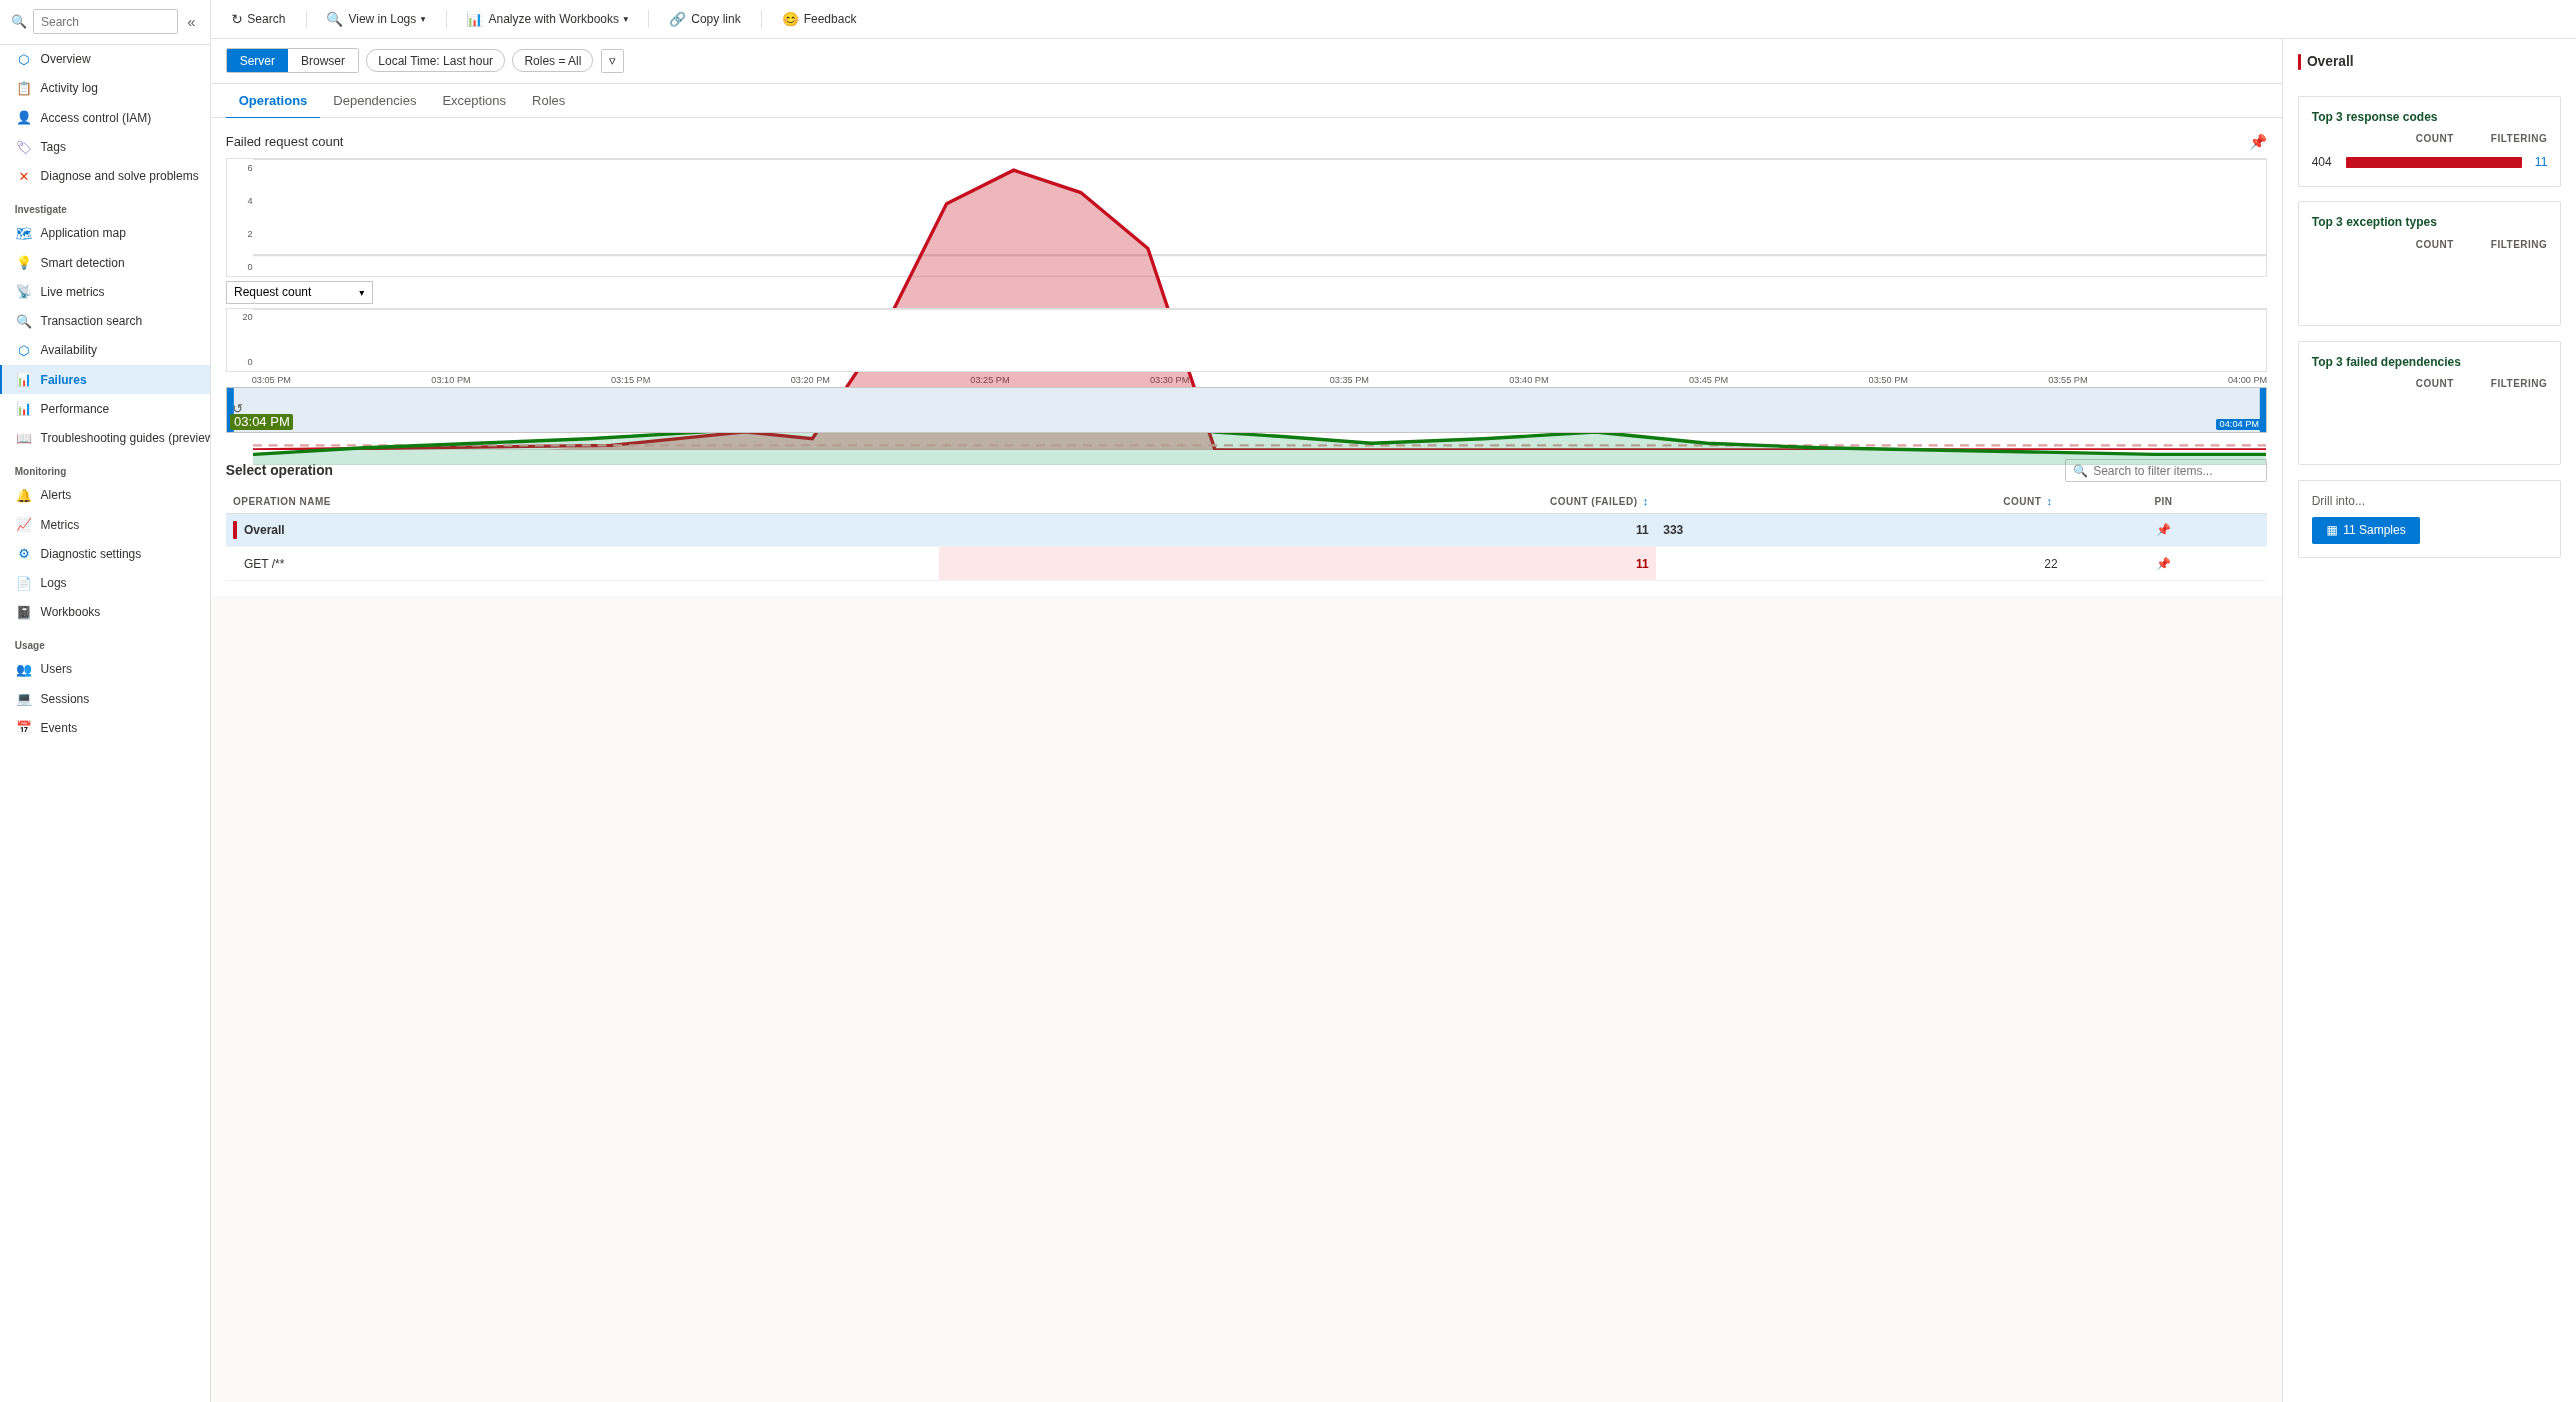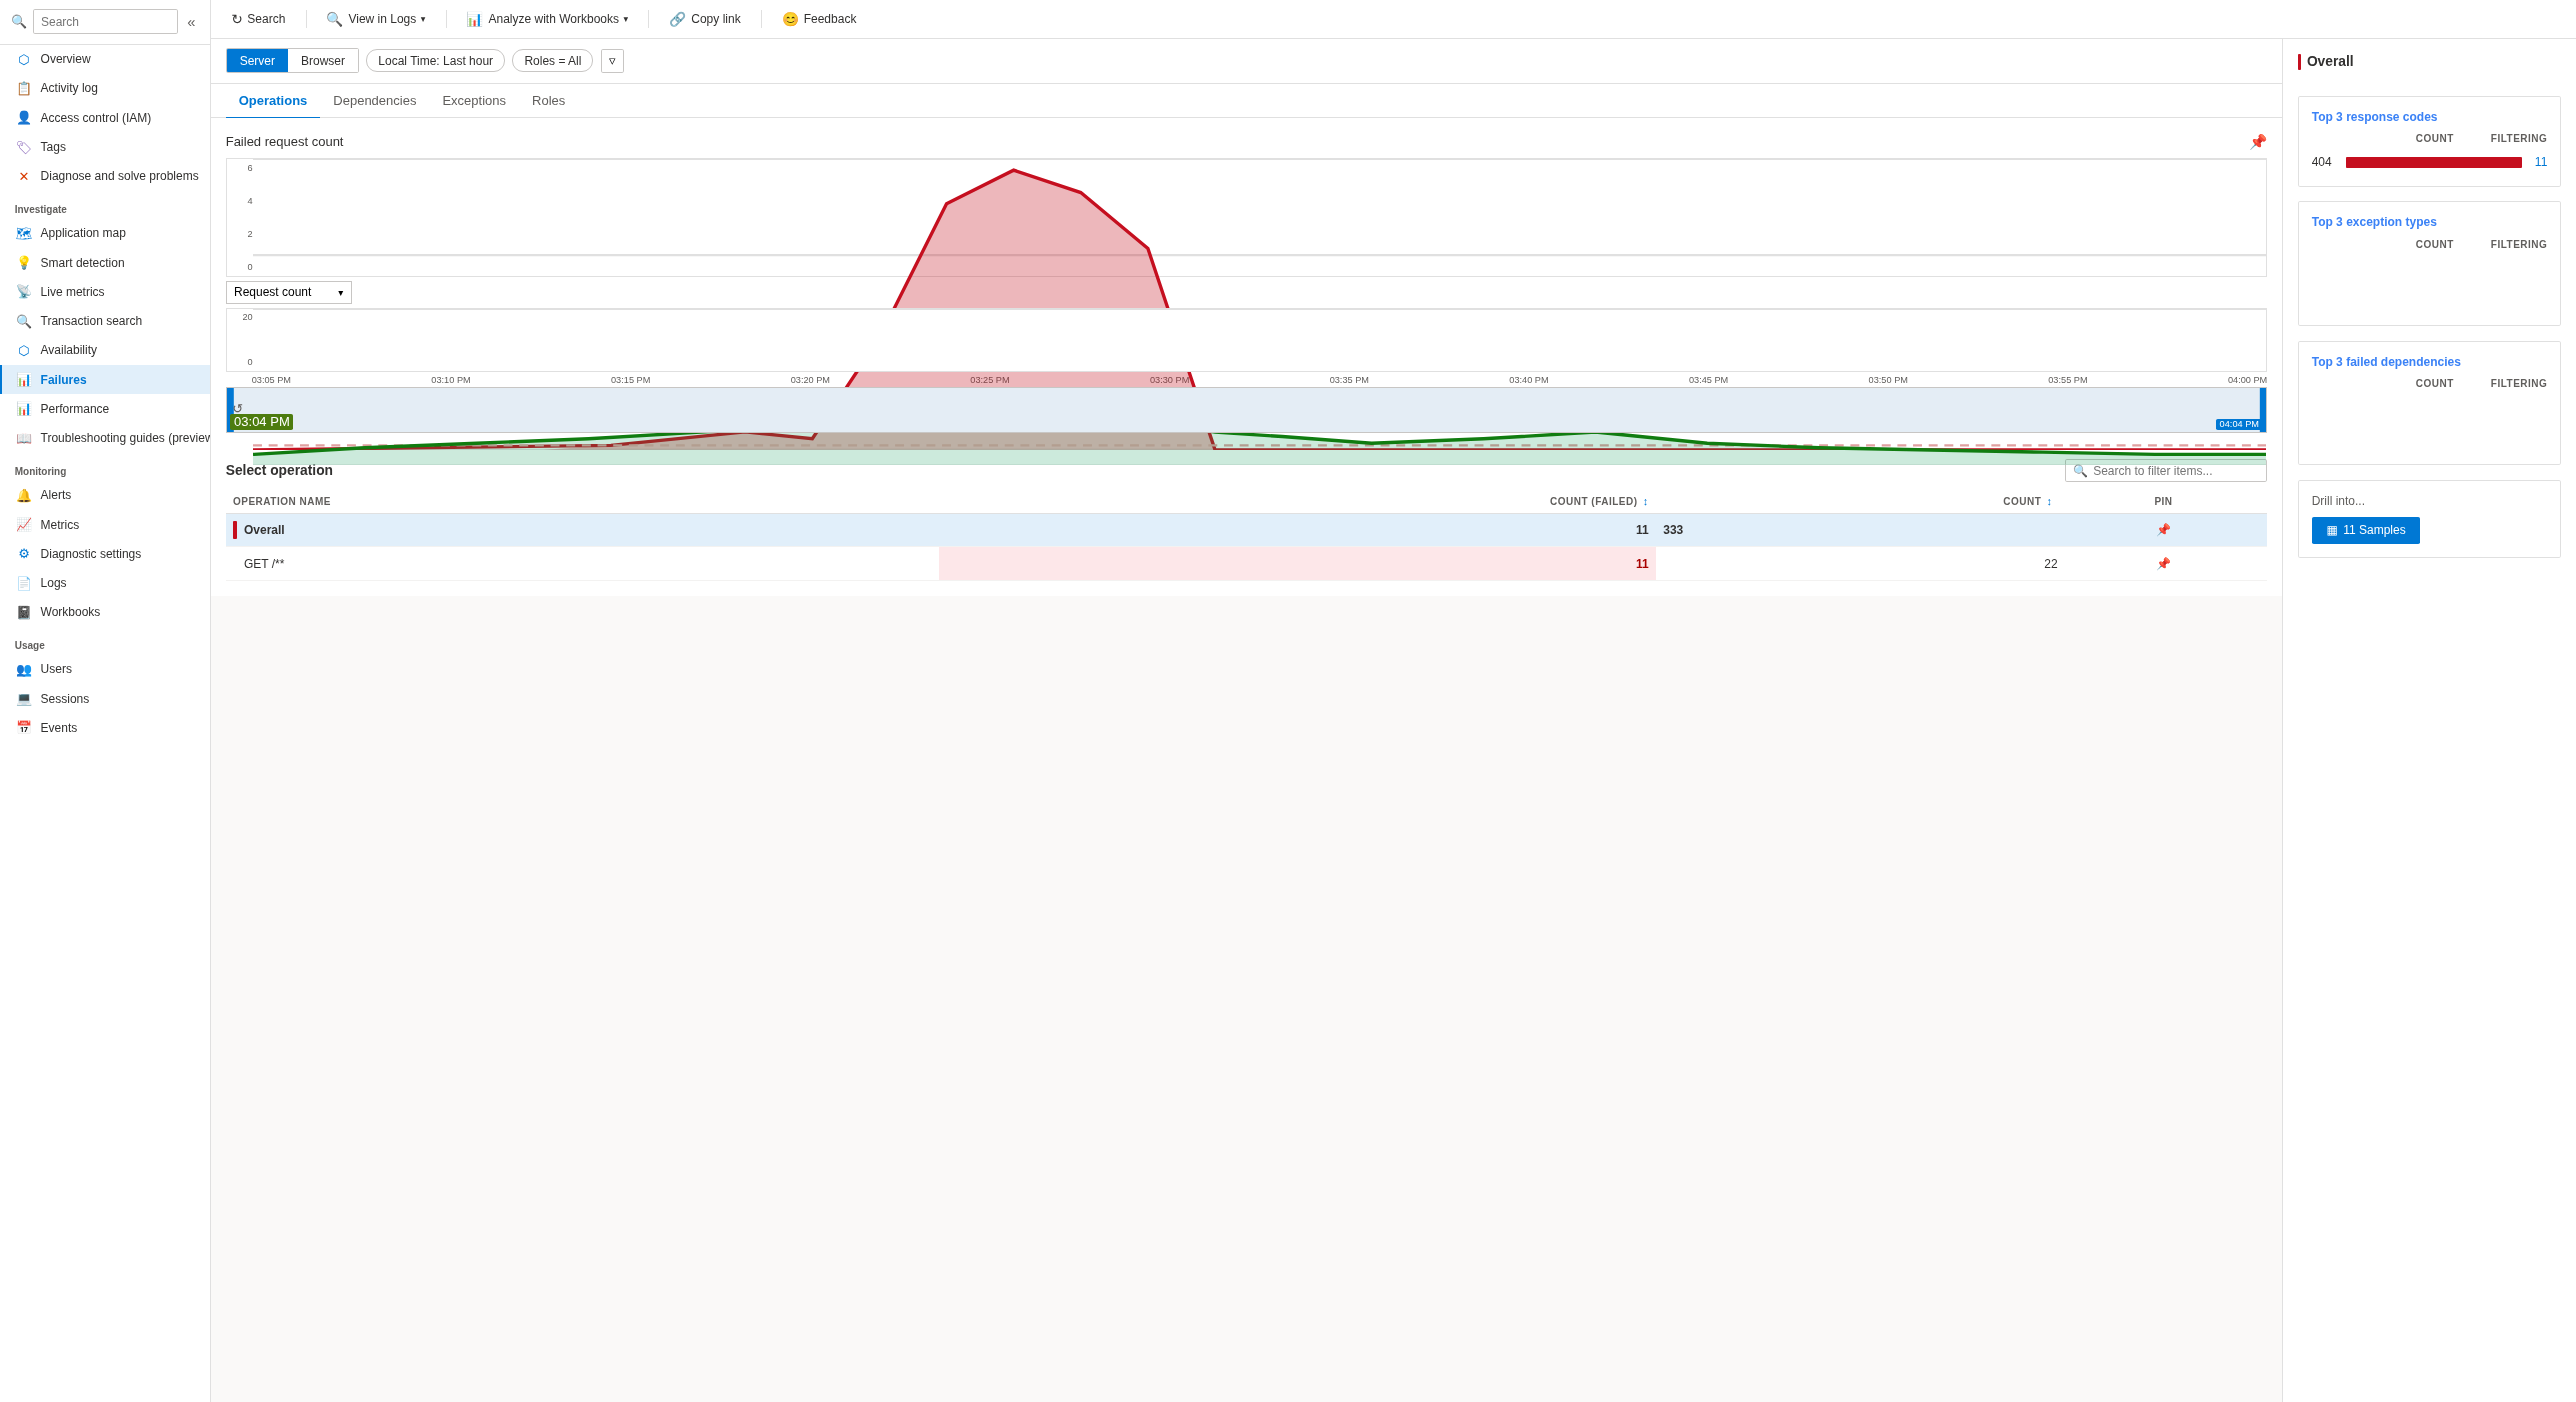--- a/index.html
+++ b/index.html
@@ -265,21 +265,21 @@
 
     
     .chart-dropdown-bar {
       display: flex;
       align-items: center;
       border: 0.9px solid #c8c6c4;
       background: #fff;
       padding: 3.7px 7.3px;
       margin-bottom: 0;
       gap: 3.7px;
-      width: 126px;
+      width: 147px;
       cursor: pointer;
       font-size: 12px;
     }
 
     
     .time-labels {
       display: flex;
       justify-content: space-between;
       font-size: 9.2px;
       color: #605e5c;
@@ -373,21 +373,21 @@
     .red-bar { width: 3.7px; height: 16.5px; background: #c50f1f; display: inline-block; border-radius: 0.9px; }
     .right-card {
       border: 0.9px solid #e0e0e0;
       border-radius: 1.8px;
       padding: 13px;
       background: #fff;
     }
     .right-card-title {
       font-size: 12px;
       font-weight: 600;
-      color: #3b82f6;
+      color: #14532d;
       margin-bottom: 9.2px;
     }
     .right-card-header {
       display: flex;
       justify-content: space-between;
       font-size: 10px;
       font-weight: 600;
       color: #605e5c;
       text-transform: uppercase;
       letter-spacing: 0.5px;

